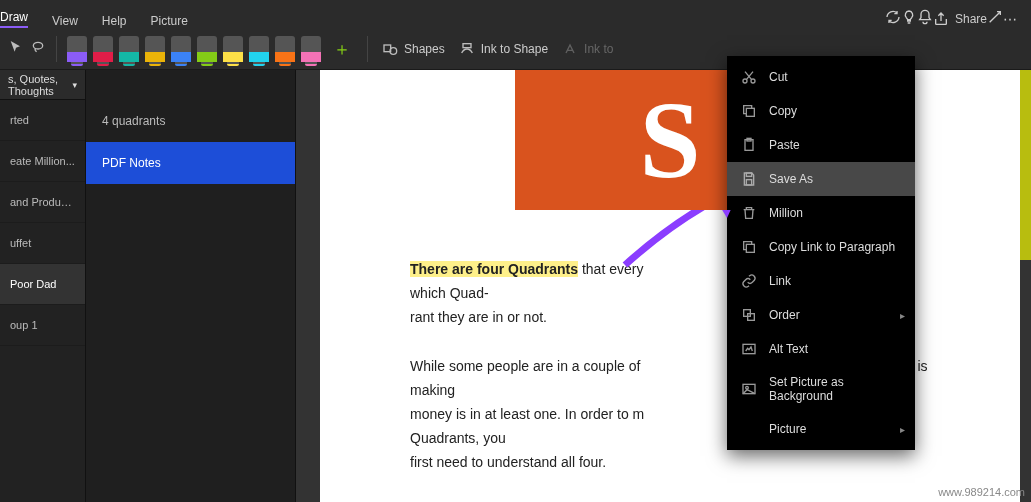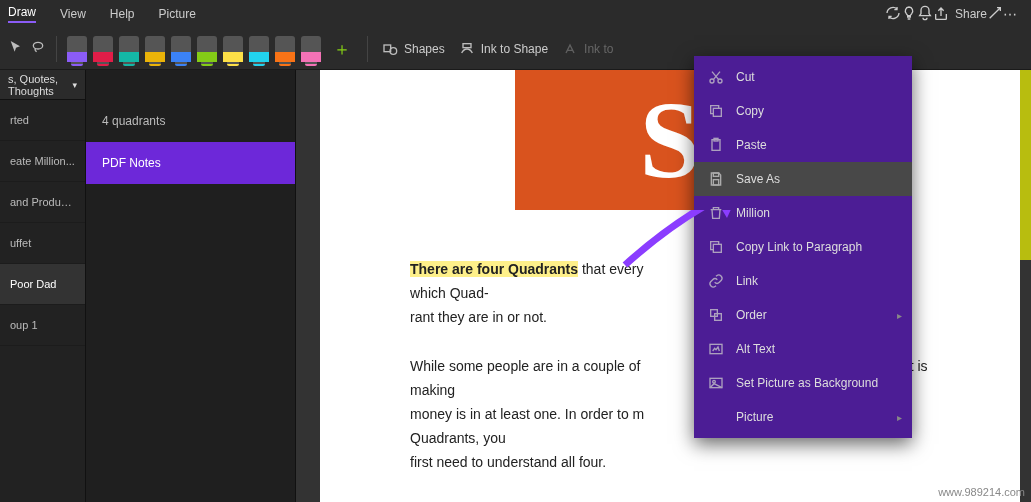--- a/index.html
+++ b/index.html
@@ -1,18 +1,18 @@
 <!DOCTYPE html>
 <html><head>
 <meta charset="utf-8">
 <style>
 * { margin: 0; padding: 0; box-sizing: border-box; font-family: "Segoe UI", Arial, sans-serif; }
 body { width: 1031px; height: 502px; background: #1a1a1a; color: #ccc; overflow: hidden; position: relative; }
 
-.menubar { height: 28px; background: #2b2b2b; display: flex; align-items: center; padding-left: 8px; gap: 24px; font-size: 12px; }
+.menubar { height: 28px; background: #2b2b2b; display: flex; align-items: flex-end; gap: 24px; font-size: 12px; }
 .menubar .tab { color: #ccc; cursor: pointer; }
 .menubar .tab.active { color: #fff; border-bottom: 2px solid #8b5cf6; padding-bottom: 2px; }
 .menubar .right { margin-left: auto; display: flex; align-items: center; padding-right: 14px; color: #ccc; }
 .menubar .right .share { display: flex; align-items: center; gap: 6px; cursor: pointer; }
 .menubar .icon { width: 16px; height: 16px; }
 
 .toolbar { height: 42px; background: #2b2b2b; border-bottom: 1px solid #1a1a1a; display: flex; align-items: center; padding: 0 8px; gap: 6px; font-size: 12px; }
 .pen { width: 20px; height: 26px; border-radius: 3px 3px 0 0; position: relative; cursor: pointer; }
 .pen::after { content: ""; position: absolute; bottom: -4px; left: 4px; width: 12px; height: 4px; border-radius: 0 0 2px 2px; background: inherit; }
 .pen.purple { background: linear-gradient(#555 0 60%, #8b5cf6 60%); }
@@ -32,34 +32,34 @@
 .toolbar .ticon { width: 16px; height: 16px; opacity: .9; }
 
 .main { display: flex; height: calc(100% - 70px); }
 .sidebar1 { width: 86px; background: #222; border-right: 1px solid #111; }
 .notebook-title { height: 30px; display: flex; align-items: center; padding: 0 8px; font-size: 11px; color: #ddd; background: #2b2b2b; border-bottom: 1px solid #111; }
 .sidebar1 .item { padding: 14px 10px; font-size: 11px; color: #bbb; border-bottom: 1px solid #1c1c1c; cursor: pointer; white-space: nowrap; overflow: hidden; text-overflow: ellipsis; }
 .sidebar1 .item.active { background: #333; color: #fff; }
 
 .sidebar2 { width: 210px; background: #1f1f1f; border-right: 1px solid #111; }
 .sidebar2 .item { padding: 14px 16px; font-size: 12px; color: #bbb; cursor: pointer; }
-.sidebar2 .item.active { background: #6d28d9; color: #fff; }
+.sidebar2 .item.active { background: #1d4ed8; color: #fff; }
 
 .canvas { flex: 1; background: #333; position: relative; overflow: hidden; }
 .page { position: absolute; left: 24px; top: 0; width: 700px; background: #fff; min-height: 600px; padding: 0 0 20px 0; }
 .orange-box { margin: 0 auto; width: 310px; height: 140px; background: #d9531e; display: flex; align-items: center; justify-content: center; }
 .orange-box .s { font-family: Georgia, serif; font-size: 110px; color: #fff; font-weight: bold; }
 .yellow-swatch { position: absolute; right: -260px; top: 0; width: 260px; height: 190px; background: #b8bd0f; }
 .highlight { background: #fef08a; }
 .body-text { font-family: Georgia, "Times New Roman", serif; font-size: 14px; color: #222; line-height: 1.7; padding: 0 90px; }
 .body-text p { margin-top: 26px; }
 .body-text p.first { margin-top: 48px; }
 .body-text strong { font-weight: bold; }
 
-.context-menu { position: absolute; left: 694px; top: 56px; width: 218px; background: #4c1d95; box-shadow: 0 6px 18px rgba(0,0,0,.6); z-index: 50; font-size: 12px; padding: 4px 0; }
+.context-menu { position: absolute; left: 727px; top: 56px; width: 188px; background: #000000; box-shadow: 0 6px 18px rgba(0,0,0,.6); z-index: 50; font-size: 12px; padding: 4px 0; }
 .context-menu .mi { display: flex; align-items: center; gap: 12px; padding: 9px 14px; color: #ddd; cursor: pointer; position: relative; }
 .context-menu .mi:hover, .context-menu .mi.hover { background: #484848; }
 .context-menu .micon { width: 16px; height: 16px; flex-shrink: 0; opacity: .75; }
 .context-menu .arrow { position: absolute; right: 10px; font-size: 10px; color: #888; }
 
 .pointer-arrow { position: absolute; z-index: 60; left: 615px; top: 210px; pointer-events: none; }
 .pointer-arrow svg { width: 130px; height: 60px; }
 
 .watermark { position: absolute; right: 6px; bottom: 4px; font-size: 11px; color: #888; z-index: 90; }
 </style>

